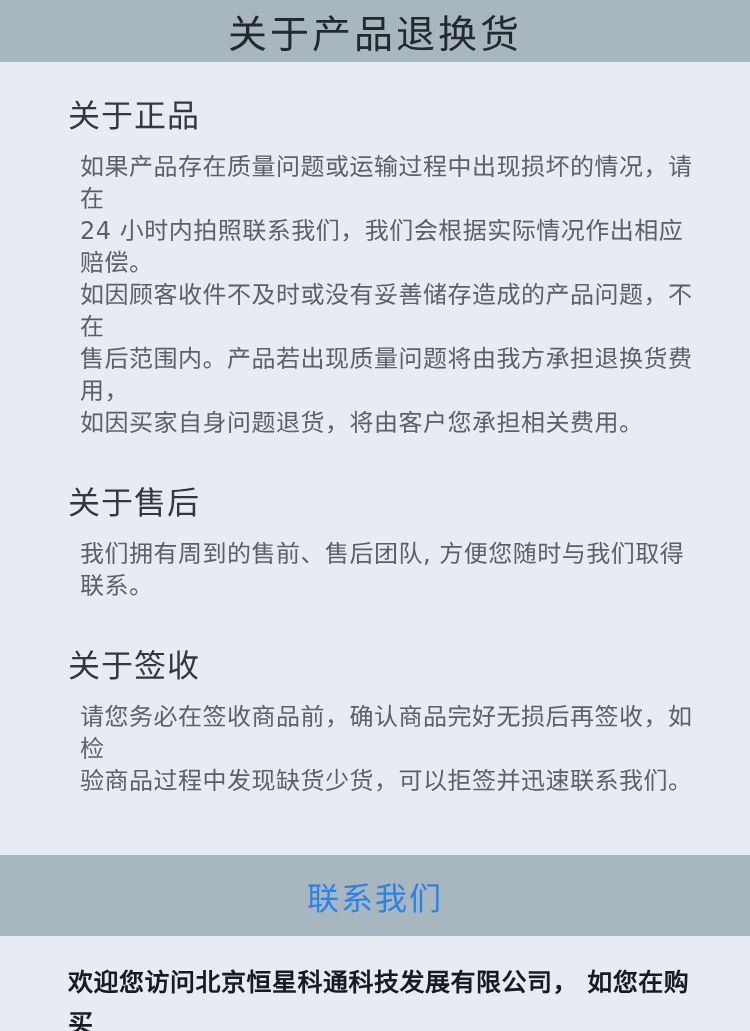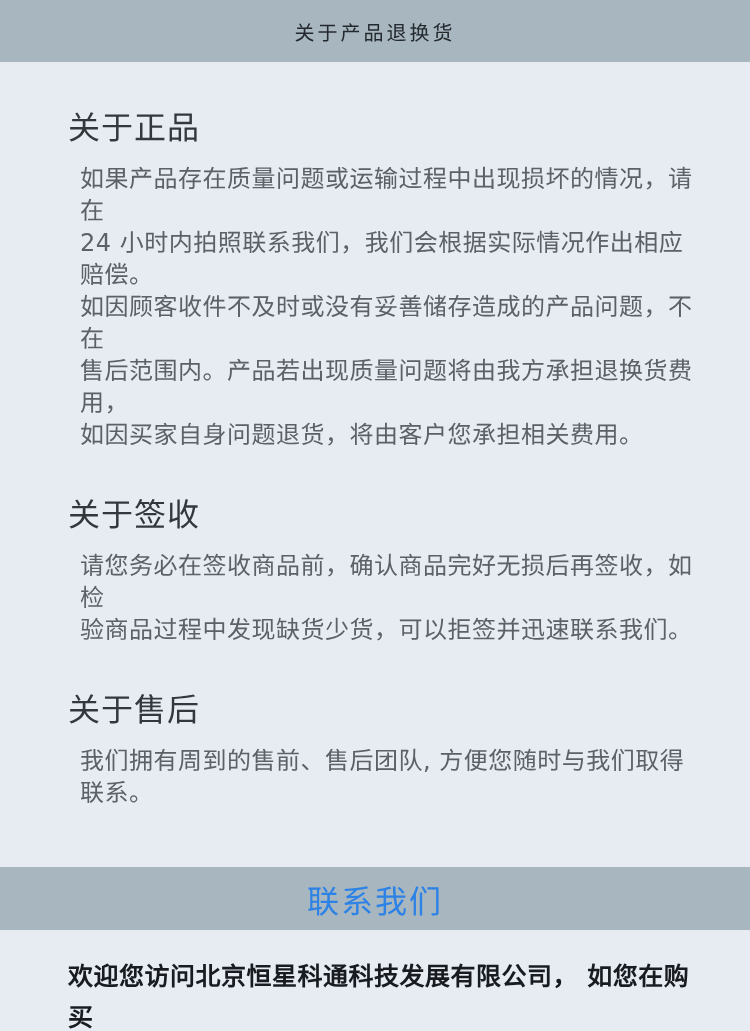--- a/index.html
+++ b/index.html
@@ -12,27 +12,27 @@
     overflow: hidden;
   }
   .top-bar {
     height: 62px;
     background: #a8b6c0;
     display: flex;
     align-items: center;
     justify-content: center;
   }
   .top-bar .title {
-    font-size: 20px;
+    font-size: 39px;
     font-weight: 400;
     color: #24292e;
     letter-spacing: 3px;
   }
   .policy {
-    padding: 46px 56px 0 68px;
+    padding: 34px 56px 0 68px;
   }
   .sec + .sec { margin-top: 44px; }
   .sec-heading {
     font-size: 32px;
     font-weight: 400;
     color: #33383d;
     line-height: 40px;
     margin: 0;
     letter-spacing: 1px;
   }
@@ -40,21 +40,21 @@
     font-size: 24px;
     line-height: 32px;
     font-weight: 400;
     color: #5b6167;
     margin: 15px 0 0 12px;
     white-space: pre-line;
     letter-spacing: 0.5px;
   }
   .contact-bar {
     margin-top: 58px;
-    height: 63px;
+    height: 81px;
     background: #a8b6c0;
     display: flex;
     align-items: center;
     justify-content: center;
   }
   .contact-bar .contact-title {
     font-size: 32px;
     font-weight: 400;
     color: #2d82e6;
     letter-spacing: 2px;
@@ -84,28 +84,28 @@
   <section class="sec">
     <h2 class="sec-heading">关于正品</h2>
     <p class="sec-body">如果产品存在质量问题或运输过程中出现损坏的情况，请在
 24 小时内拍照联系我们，我们会根据实际情况作出相应赔偿。
 如因顾客收件不及时或没有妥善储存造成的产品问题，不在
 售后范围内。产品若出现质量问题将由我方承担退换货费用，
 如因买家自身问题退货，将由客户您承担相关费用。</p>
   </section>
 
   <section class="sec">
+    <h2 class="sec-heading">关于售后</h2>
+    <p class="sec-body">我们拥有周到的售前、售后团队, 方便您随时与我们取得联系。</p>
+  </section>
+
+  <section class="sec">
     <h2 class="sec-heading">关于签收</h2>
     <p class="sec-body">请您务必在签收商品前，确认商品完好无损后再签收，如检
 验商品过程中发现缺货少货，可以拒签并迅速联系我们。</p>
-  </section>
-
-  <section class="sec">
-    <h2 class="sec-heading">关于售后</h2>
-    <p class="sec-body">我们拥有周到的售前、售后团队, 方便您随时与我们取得联系。</p>
   </section>
 
 </main>
 
 <div class="contact-bar">
   <span class="contact-title">联系我们</span>
 </div>
 
 <section class="contact">
   <p class="contact-intro">欢迎您访问北京恒星科通科技发展有限公司，  如您在购买

